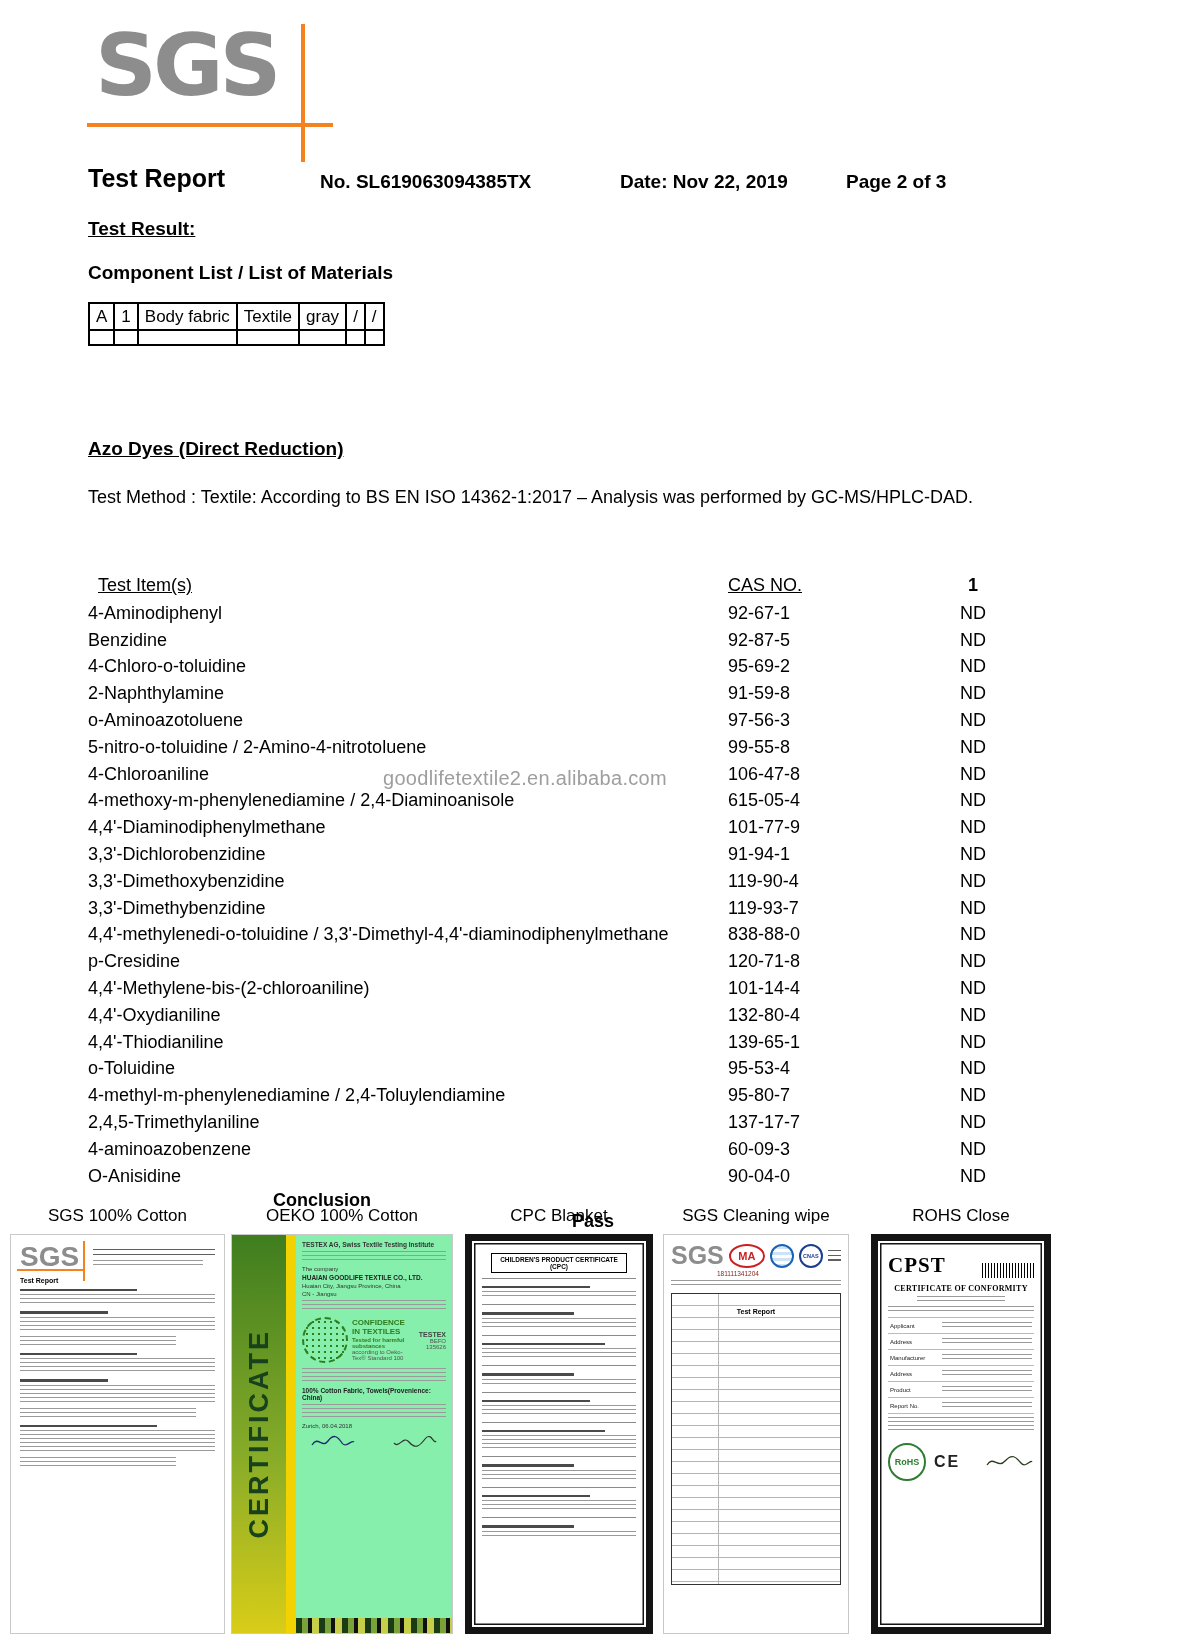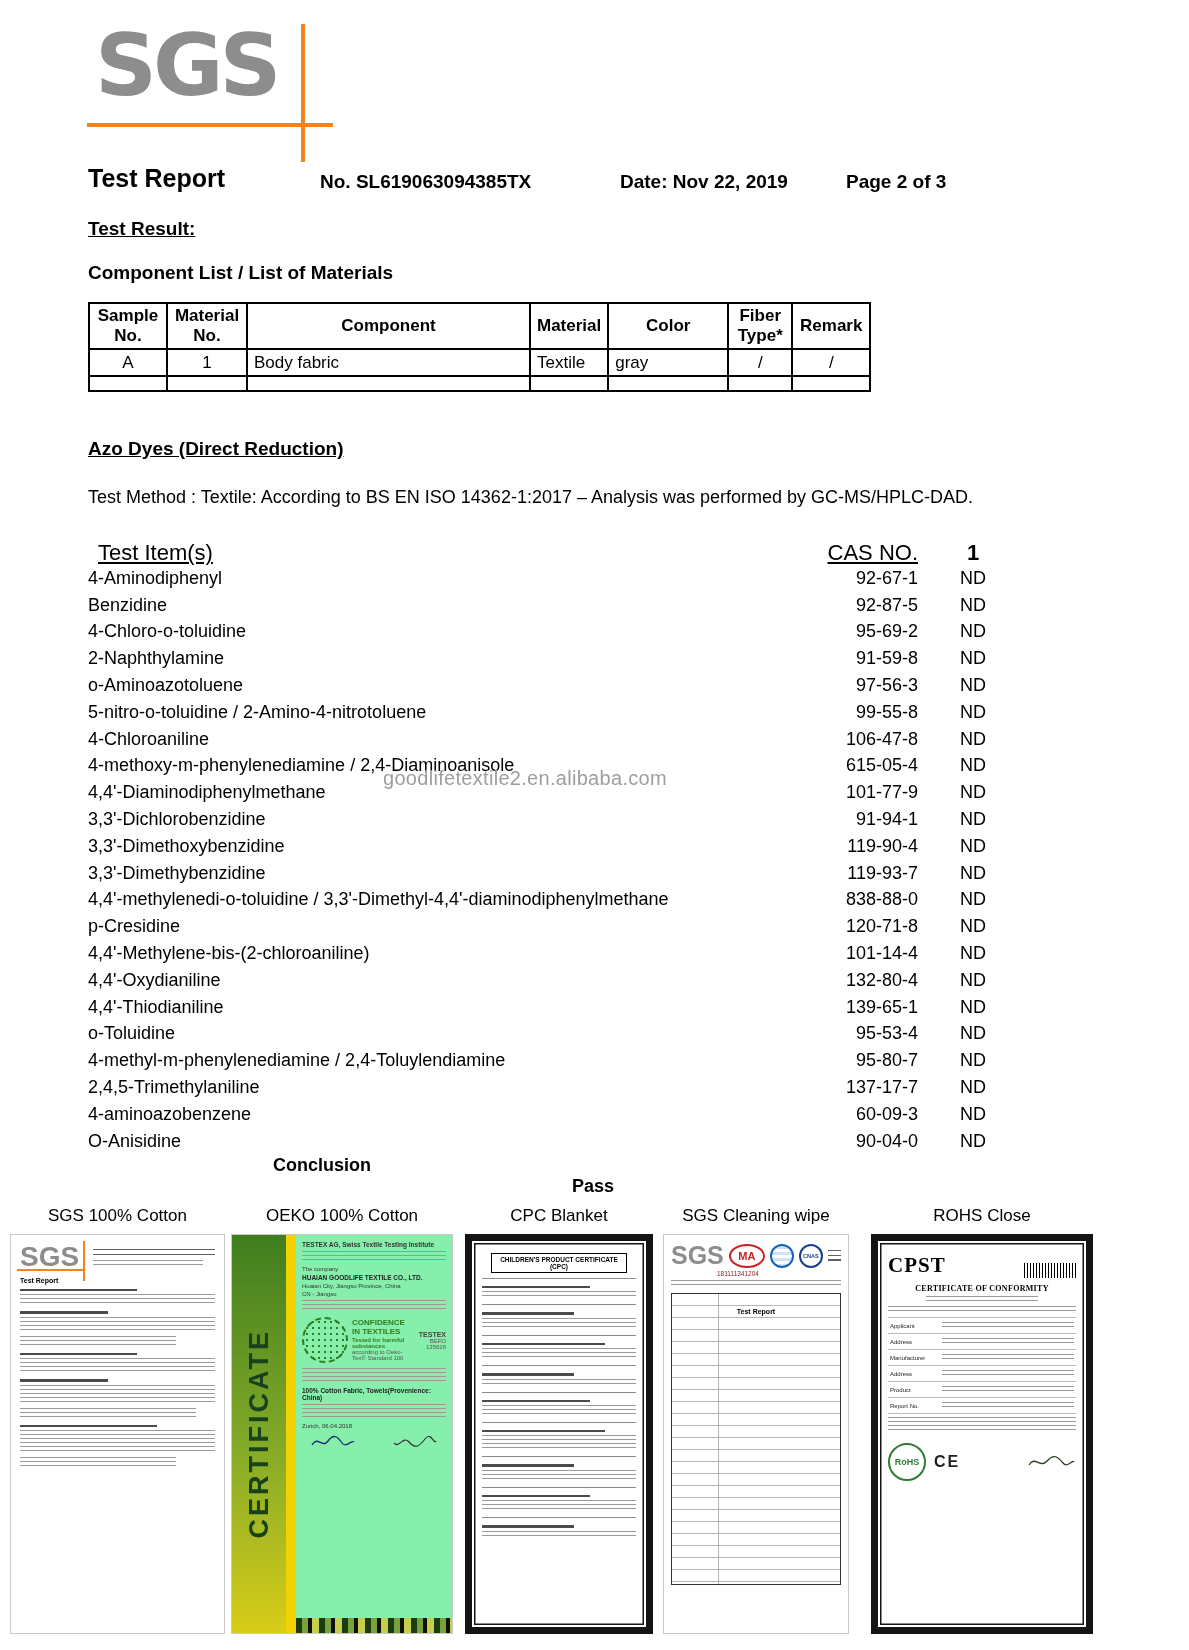--- a/index.html
+++ b/index.html
@@ -36,41 +36,41 @@
   .ctable .drow td:nth-child(1), .ctable .drow td:nth-child(2),
   .ctable .drow td:nth-child(6), .ctable .drow td:nth-child(7) { text-align:center; }
   .ctable .erow td { height:15px; }
 
   
   .h-azo { position:absolute; left:88px; top:438px; font-size:19px; font-weight:bold; text-decoration:underline; }
   .p-method { position:absolute; left:88px; top:487px; width:1020px; font-size:18px; }
 
   
   .azo { position:absolute; left:88px; top:540px; width:1010px; }
-  .azo-head { display:flex; height:25px; font-size:22px; }
+  .azo-head { display:flex; height:25px; font-size:18px;margin-top:35px; }
   .azo-head .azo-name { padding-left:10px; text-decoration:underline; }
   .azo-head .azo-cas  { text-decoration:underline; }
   .azo-head .azo-res  { font-weight:bold; }
   .azo-row { display:flex; align-items:center; height:26.8px; font-size:18px; }
   .azo-name { width:640px; }
-  .azo-cas  { width:190px; text-align:right; }
+  .azo-cas  { width:190px; text-align:left; }
   .azo-res  { width:110px; text-align:center; }
   .azo-conclusion { margin-top:0;flex-direction:column; }
   .b { font-weight:bold; }
 
   
   .watermark { position:absolute; left:383px; top:767px; font-size:20px; color:#9e9e9e; letter-spacing:.3px; z-index:5; }
 
   
   .gallery { position:absolute; left:0; top:1206px; width:1189px; height:440px; display:flex; align-items:flex-start; }
   .gcol { display:flex; flex-direction:column; }
   .glabel { text-align:center; font-size:17px; margin-bottom:8px; height:20px; white-space:nowrap; }
   .gcol1 { margin-left:10px; width:215px; } .gcol2 { margin-left:6px; width:222px; }
   .gcol3 { margin-left:12px; width:188px; } .gcol4 { margin-left:10px; width:186px; }
-  .gcol5 { margin-left:22px; width:222px; }
+  .gcol5 { margin-left:22px; width:180px; }
   .thumb { height:400px; background:#fff; border:1px solid #c9c9c9; overflow:hidden; position:relative; }
 
   
   .ph { background-image:repeating-linear-gradient(to bottom,#9a9a9a 0 1px,transparent 1px 4px); margin:3px 0; }
   .phd { background-image:repeating-linear-gradient(to bottom,#606060 0 1.4px,transparent 1.4px 4.6px); margin:3px 0; }
   .lines2{height:8px;} .lines3{height:12px;} .lines4{height:16px;} .lines5{height:20px;} .lines6{height:24px;}
   .w100{width:100%;} .w90{width:90%;} .w80{width:80%;} .w70{width:70%;} .w60{width:60%;} .w45{width:45%;}
   .hbar { height:2.4px; background:#4a4a4a; margin:5px 0 3px; }
 
   
@@ -166,29 +166,20 @@
   <span class="t-no">No. SL619063094385TX</span>
   <span class="t-date">Date: Nov 22, 2019</span>
   <span class="t-page">Page 2 of 3</span>
 
   <div class="h-test-result">Test Result:</div>
   <div class="h-components">Component List / List of Materials</div>
 
   <div class="ctable-wrap">
     <table class="ctable">
       <tbody>
-          <tr>
-        <th>Sample No.</th>
-        <th>Material No.</th>
-        <th>Component</th>
-        <th>Material</th>
-        <th>Color</th>
-        <th>Fiber Type*</th>
-        <th>Remark</th>
-      </tr>
       <tr class="drow">
         <td>A</td>
         <td>1</td>
         <td>Body fabric</td>
         <td>Textile</td>
         <td>gray</td>
         <td>/</td>
         <td>/</td>
       </tr>
       <tr class="erow">

